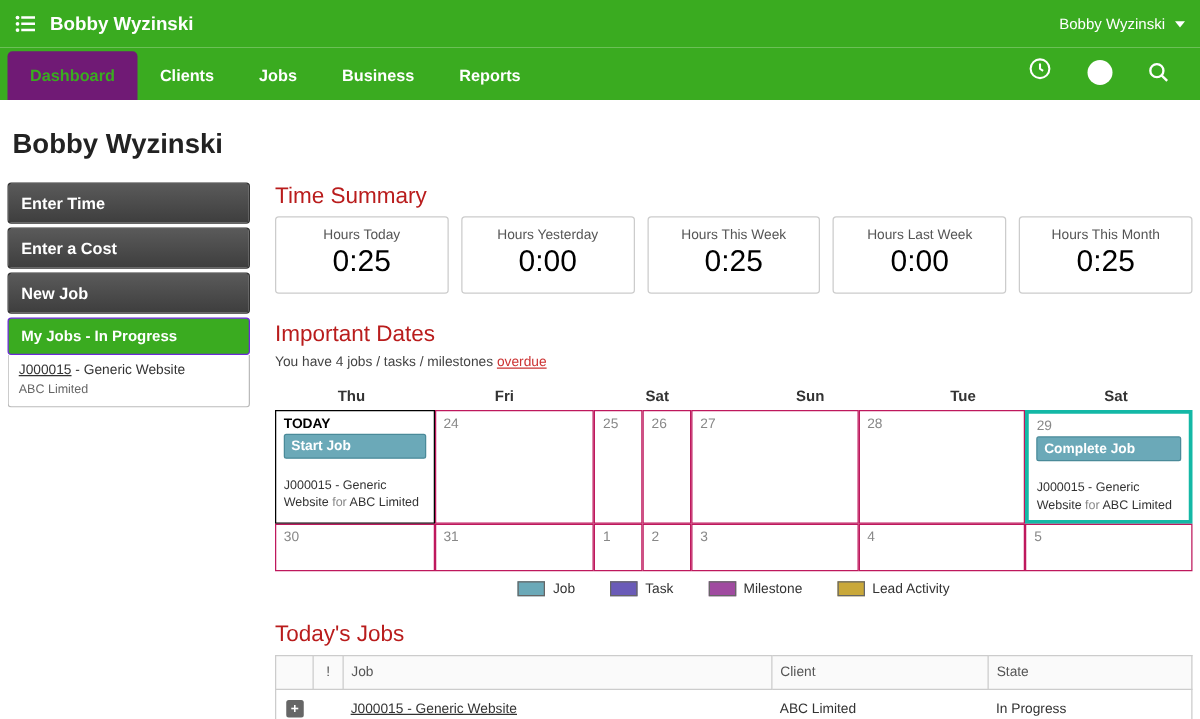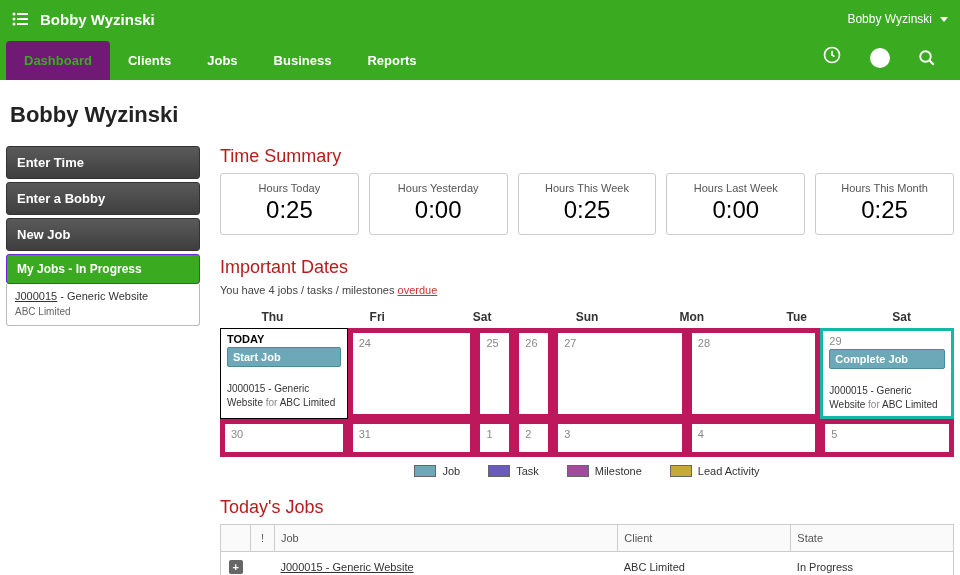--- a/index.html
+++ b/index.html
@@ -38,21 +38,21 @@
   .time-row { display: flex; gap: 10px; margin-bottom: 22px; }
   .time-card { flex: 1; border: 1px solid #ccc; border-radius: 3px; text-align: center; padding: 8px 4px 10px 4px; }
   .time-card .lbl { font-size: 11px; color: #555; margin-bottom: 2px; }
   .time-card .val { font-size: 24px; font-weight: normal; color: #000; }
 
   .overdue-note { font-size: 11px; color: #444; margin-bottom: 10px; }
   .overdue-note .od { color: #c33; text-decoration: underline; cursor: pointer; }
   .cal-head { display: flex; }
   .cal-head div { flex: 1; text-align: center; font-weight: bold; font-size: 12px; padding: 4px 0; }
   .cal-row { display: flex; }
-  .cal-cell { border: 5px solid #be185d; min-height: 38px; padding: 4px 6px; font-size: 11px; color: #888; }
+  .cal-cell { border: 1px solid #be185d; min-height: 38px; padding: 4px 6px; font-size: 11px; color: #888; }
   .col-thu { width: 17.4%; }
   .col-fri { width: 17.4%; }
   .col-sat { width: 5.3%; }
   .col-sun { width: 5.3%; }
   .col-mon { width: 18.2%; }
   .col-tue { width: 18.2%; }
   .col-wed { width: 18.2%; }
   .cal-cell.today { border: 1px solid #000; }
   .cal-cell.has { border: 3px solid #14b8a6; }
   .today-lbl { font-weight: bold; color: #000; font-size: 11px; }
@@ -124,21 +124,21 @@
     </span>
   </div>
 </div>
 
 <h1 class="page-title">Bobby Wyzinski</h1>
 
 <div class="layout">
 
   <div class="sidebar">
     <div class="side-btn">Enter Time</div>
-    <div class="side-btn">Enter a Bobby</div>
+    <div class="side-btn">Enter a Cost</div>
     <div class="side-btn">New Job</div>
     <div class="side-active">My Jobs - In Progress</div>
     <div class="side-sub">
       <span class="link">J000015</span><span> - Generic Website</span><br>
       <span class="subtext">ABC Limited</span>
     </div>
   </div>
 
   <div class="main">
 
@@ -169,21 +169,20 @@
     <div class="section-h">Important Dates</div>
     <div class="overdue-note">
       <span>You have 4 jobs / tasks / milestones </span><span class="od">overdue</span>
     </div>
 
     <div class="cal-head">
       <div class="col-thu">Thu</div>
       <div class="col-fri">Fri</div>
       <div class="col-sat">Sat</div>
       <div class="col-sun">Sun</div>
-      <div class="col-mon">Mon</div>
       <div class="col-tue">Tue</div>
       <div class="col-wed">Sat</div>
     </div>
 
     <div class="cal-row">
       <div class="cal-cell today col-thu" style="min-height:78px;">
         <div class="today-lbl">TODAY</div>
         <div class="cal-job">Start Job</div>
         <div class="cal-desc">
           <span>J000015 - Generic Website</span>

